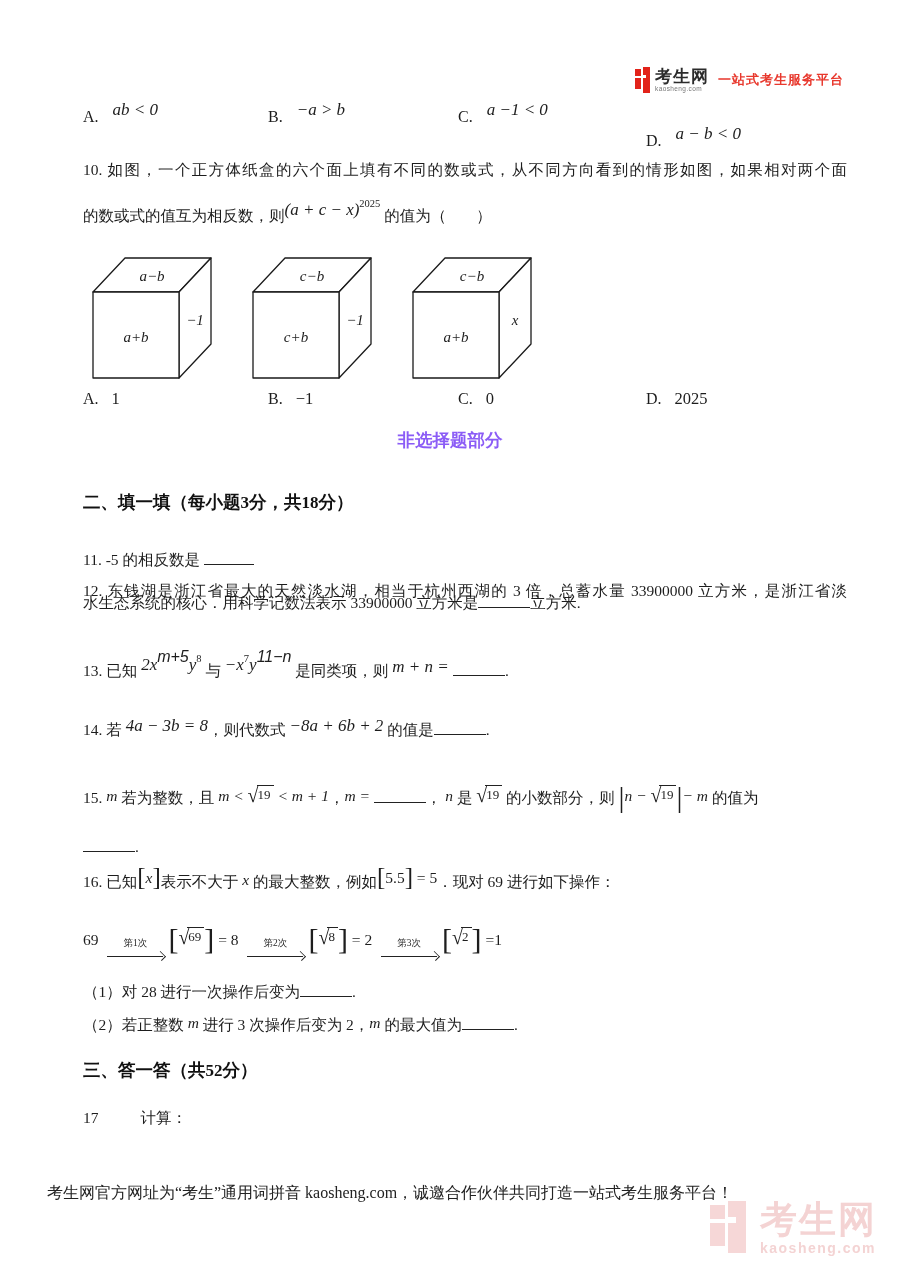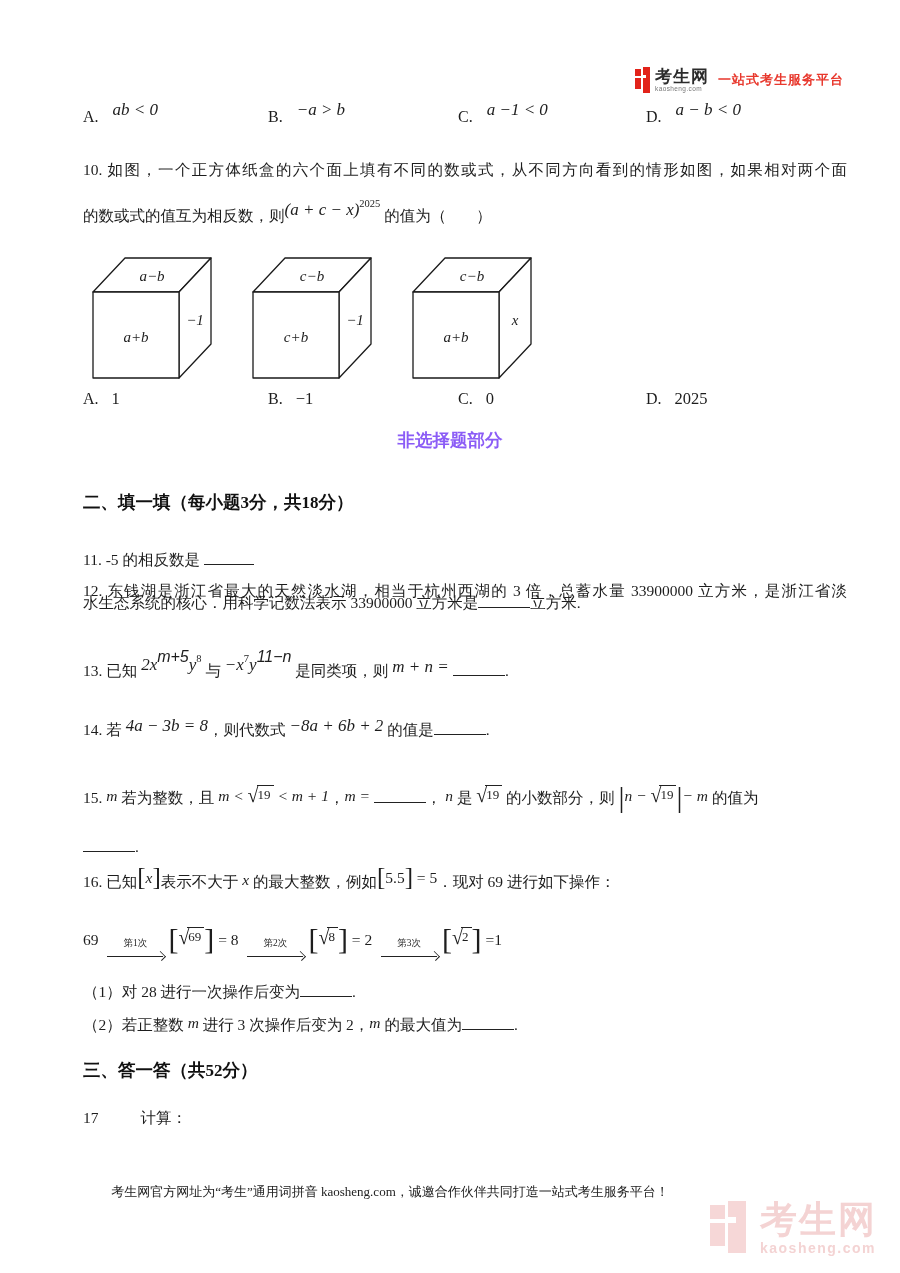--- a/index.html
+++ b/index.html
@@ -53,21 +53,21 @@
   .brandcol{margin-left:3px;line-height:1;}
   .brand{font-family:"Liberation Sans","DejaVu Sans",sans-serif;font-weight:700;font-size:17px;color:#2b2b2b;letter-spacing:1px;}
   .domain{font-family:"Liberation Sans",sans-serif;font-size:6.5px;color:#777;letter-spacing:0.4px;margin-top:1px;}
   .tagline{font-family:"Liberation Sans","DejaVu Sans",sans-serif;font-weight:700;font-size:13px;color:#e8382d;margin-left:9px;letter-spacing:1px;}
   
   .sechead{font-family:"Liberation Sans","DejaVu Sans",sans-serif;font-weight:700;font-size:17.5px;color:#8b5cf6;}
   
   .cubes{position:absolute;left:88px;top:250px;}
   .cubes text{font-family:"Liberation Serif","DejaVu Serif",serif;font-style:italic;font-size:15px;fill:#1d1d1d;}
   
-  .footer{position:absolute;left:0;top:1183px;width:780px;text-align:center;font-size:13px;color:#222;}
+  .footer{position:absolute;left:0;top:1183px;width:780px;text-align:center;font-size:16px;color:#222;}
   .wm{position:absolute;left:710px;top:1201px;display:flex;align-items:flex-start;}
   .wm .ksicon{width:40px;height:52px;}
   .wm .ksicon i{background:#f6d7d7;}
   .wm .ksicon .b4{background:#fff;}
   .wmcol{margin-left:10px;line-height:1;}
   .wmbrand{font-family:"Liberation Sans","DejaVu Sans",sans-serif;font-weight:700;font-size:37px;color:#f4d3d3;letter-spacing:2px;}
   .wmdomain{font-family:"Liberation Sans",sans-serif;font-weight:700;font-size:14px;color:#f4d3d3;letter-spacing:1.5px;margin-top:3px;}
 </style>
 </head>
 <body>
@@ -85,21 +85,21 @@
       <div class="brand">考生网</div>
       <div class="domain">kaosheng.com</div>
     </span>
     <span class="tagline">一站式考生服务平台</span>
   </div>
 
   <div class="abs" style="top:107px;left:0;width:900px;height:32px;">
     <span class="optcol" style="left:83px;"><span class="opt-label">A.</span><span class="opt-f"><span class="f-m fs17 r7">ab &lt; 0</span></span></span>
     <span class="optcol" style="left:268px;"><span class="opt-label">B.</span><span class="opt-f"><span class="f-m fs17 r7">−a &gt; b</span></span></span>
     <span class="optcol" style="left:458px;"><span class="opt-label">C.</span><span class="opt-f"><span class="f-m fs17 r7">a −1 &lt; 0</span></span></span>
-    <span class="optcol" style="left:646px;"><span class="opt-label">D.</span><span class="opt-f"><span class="f-m fs17 r7">a − b &lt; 0</span></span></span>
+    <span class="optcol" style="left:646px;margin-top:24px;"><span class="opt-label">D.</span><span class="opt-f"><span class="f-m fs17 r7">a − b &lt; 0</span></span></span>
   </div>
 
   <div class="line just" style="top:160px;"><span class="f-t">10. 如图，一个正方体纸盒的六个面上填有不同的数或式，从不同方向看到的情形如图，如果相对两个面</span></div>
   <div class="line" style="top:206px;height:44px;"><span class="f-t">的数或式的值互为相反数，则</span><span class="f-m fs17 r6">(a + c − x)</span><span class="f-supn">2025</span><span class="f-t"> 的值为（</span><span class="f-gap" style="width: 30px;"></span><span class="f-t">）</span></div>
 
   <svg class="cubes" width="470" height="135" viewBox="0 0 470 135">
     <g transform="translate(0,0)" fill="#fff" stroke="#1a1a1a" stroke-width="1.3" stroke-linejoin="round">
       <polygon points="5,42 37,8 123,8 91,42"></polygon>
       <polygon points="91,42 123,8 123,94 91,128"></polygon>
       <rect x="5" y="42" width="86" height="86"></rect>

